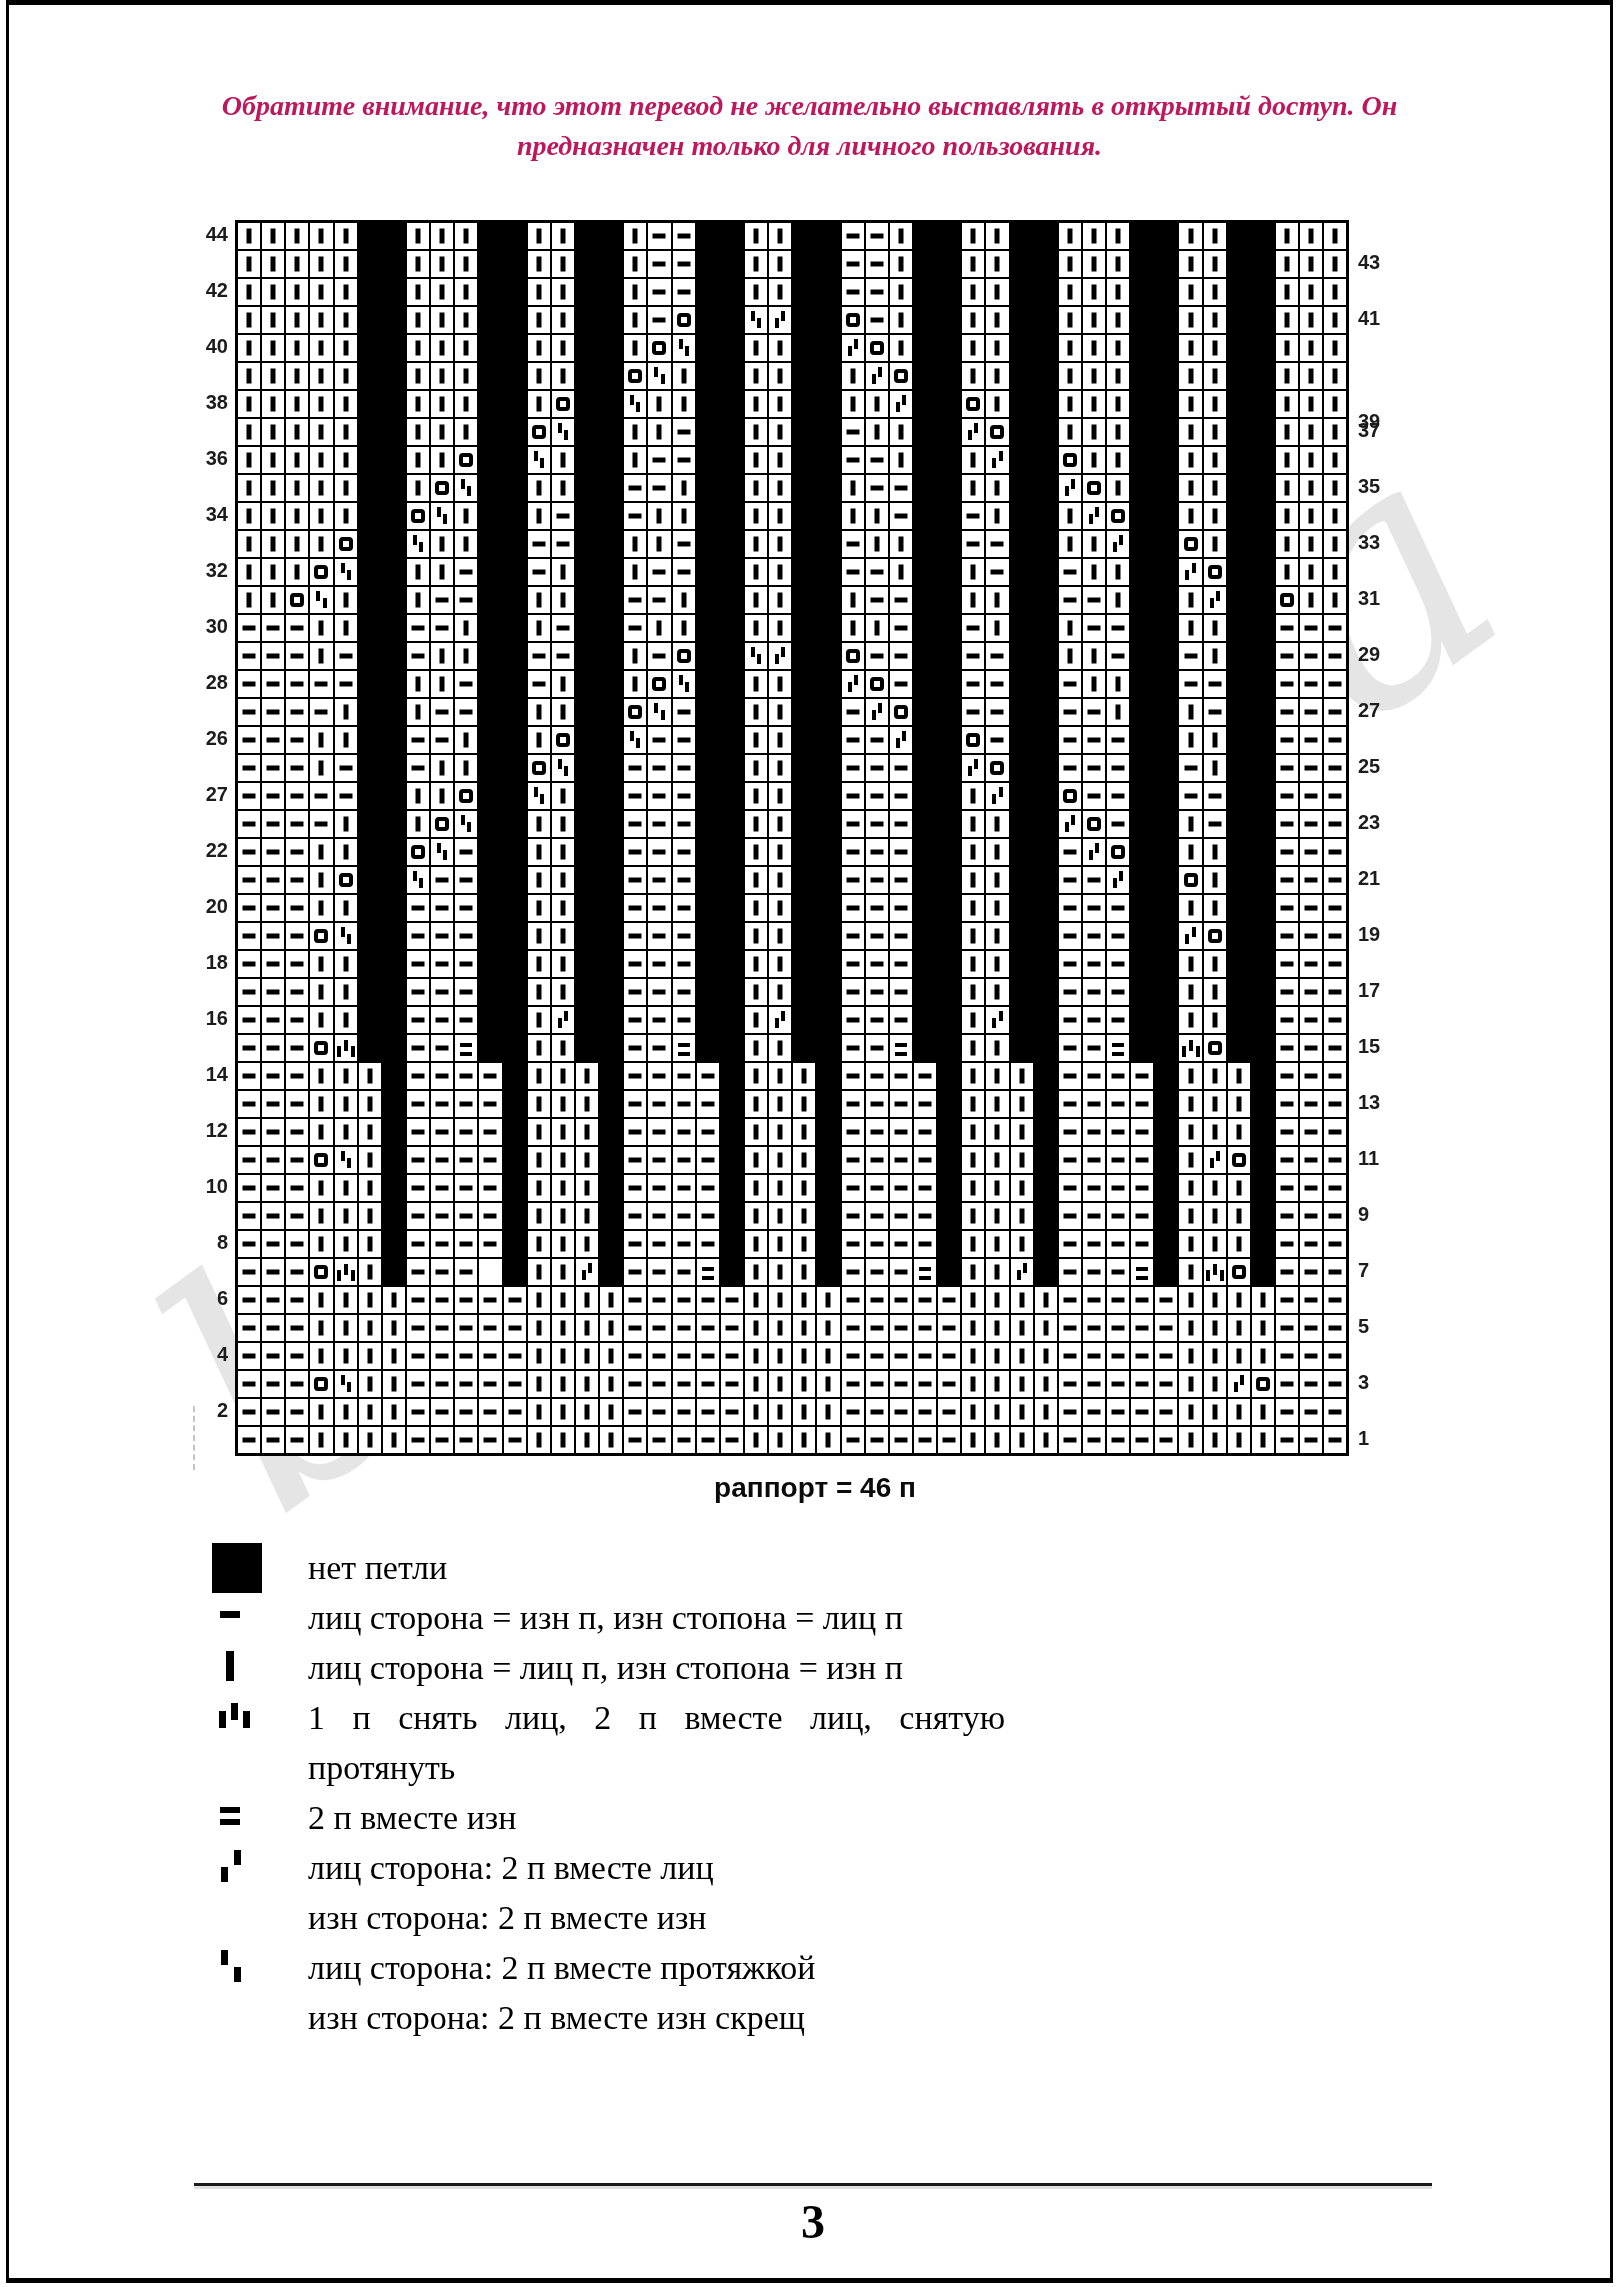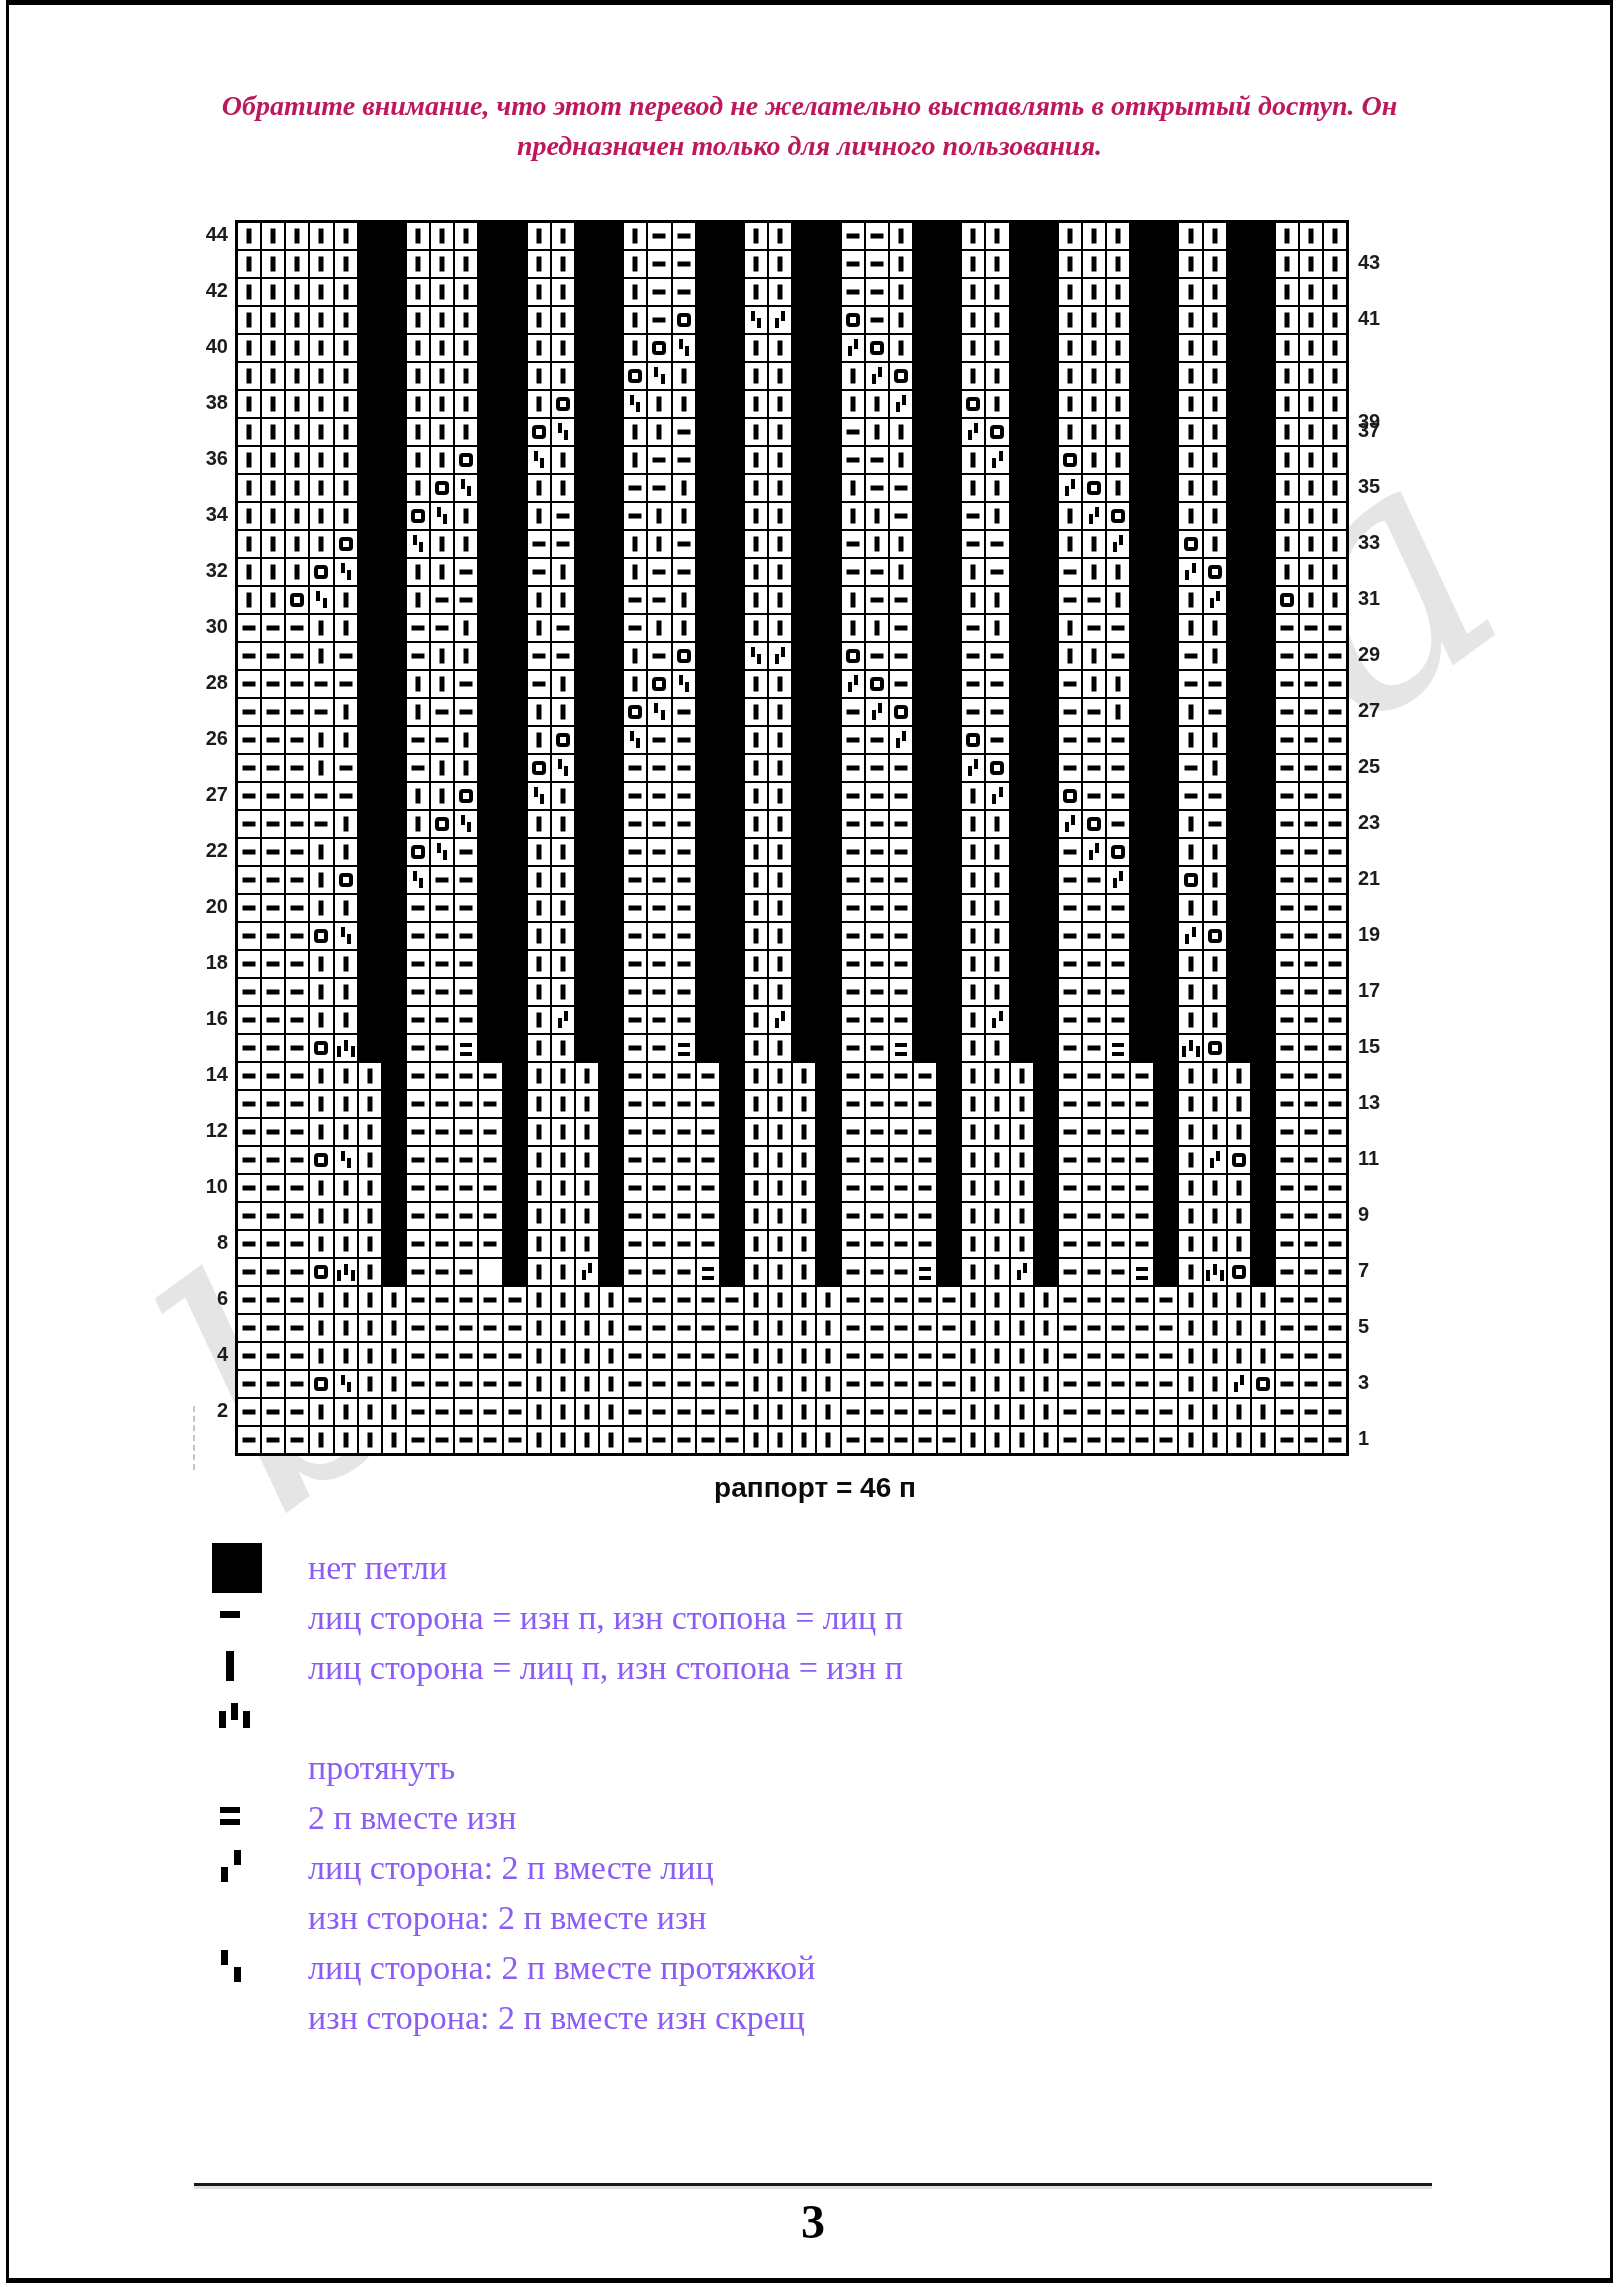--- a/index.html
+++ b/index.html
@@ -37,21 +37,21 @@
   .rn-left{width:48px;text-align:right;}
   .rn-right{width:48px;text-align:left;}
   .caption{position:absolute;left:300px;width:1030px;top:1472px;text-align:center;
         font-family:"Liberation Sans",sans-serif;font-weight:bold;font-size:28px;color:#0b0b0b;}
   .dash-mark{position:absolute;left:193px;top:1406px;height:64px;width:0;
         border-left:2px dashed #c4c4c4;}
   
   #legend{position:absolute;left:210px;top:1543px;width:1180px;}
   .lrow{display:flex;min-height:50px;align-items:flex-start;}
   .sym{flex:0 0 98px;position:relative;height:50px;}
-  .ltext{font-size:34px;line-height:50px;color:#8b5cf6;white-space:nowrap;}
+  .ltext{font-size:34px;line-height:50px;color:#000000;white-space:nowrap;}
   .ltext.just{word-spacing:19px;}
   .g{position:absolute;left:2px;top:2px;width:46px;height:46px;}
   .g::before,.g::after{content:none;position:absolute;background:#000;}
   .g-black{background:#000;width:50px;height:50px;top:0;}
   .g-purl::before{content:"";width:20px;height:7px;left:8px;top:16px;}
   .g-knit::before{content:"";width:8px;height:30px;left:14px;top:6px;}
   .g-yo::before{content:"";width:24px;height:24px;border:6px solid #000;border-radius:5px;
         box-sizing:border-box;background:transparent;left:6px;top:9px;}
   .g-cdd::before{content:"";width:7px;height:17px;left:19px;top:8px;
         box-shadow:-12px 8px 0 0 #000,12px 8px 0 0 #000;}
@@ -2172,20 +2172,21 @@
       <div class="lrow">
         <div class="sym">
           <div class="g g-knit"></div>
         </div>
         <div class="ltext">лиц сторона = лиц п, изн стопона = изн п</div>
       </div>
       <div class="lrow">
         <div class="sym">
           <div class="g g-cdd"></div>
         </div>
+        <div class="ltext just">1 п снять лиц, 2 п вместе лиц, снятую</div>
       </div>
       <div class="lrow">
         <div class="sym"></div>
         <div class="ltext">протянуть</div>
       </div>
       <div class="lrow">
         <div class="sym">
           <div class="g g-p2tog"></div>
         </div>
         <div class="ltext">2 п вместе изн</div>

